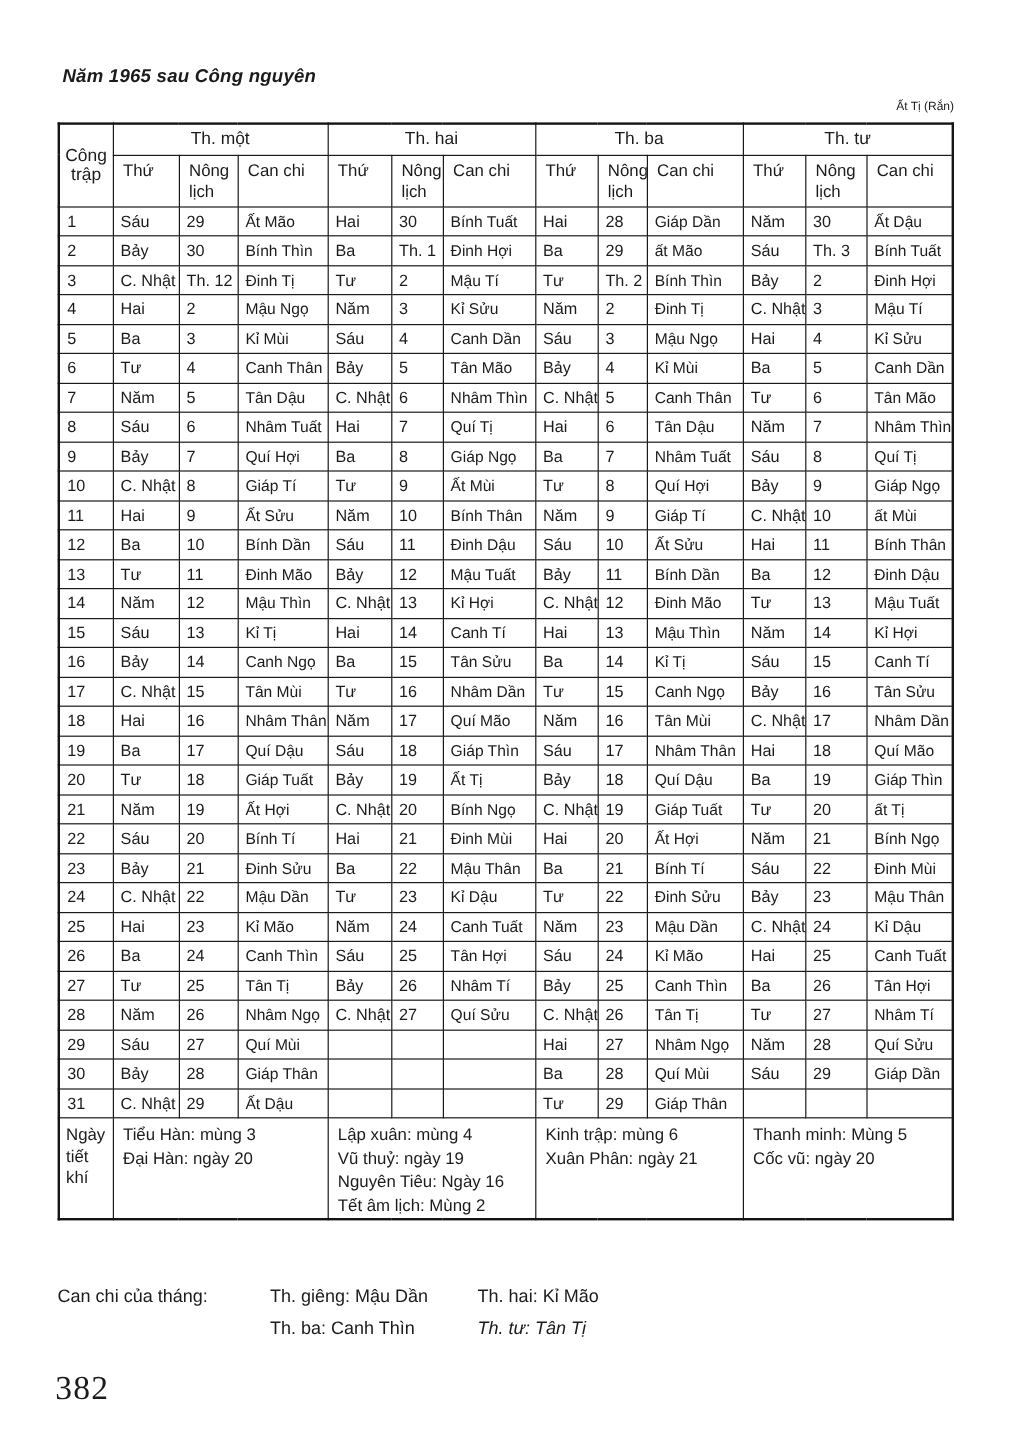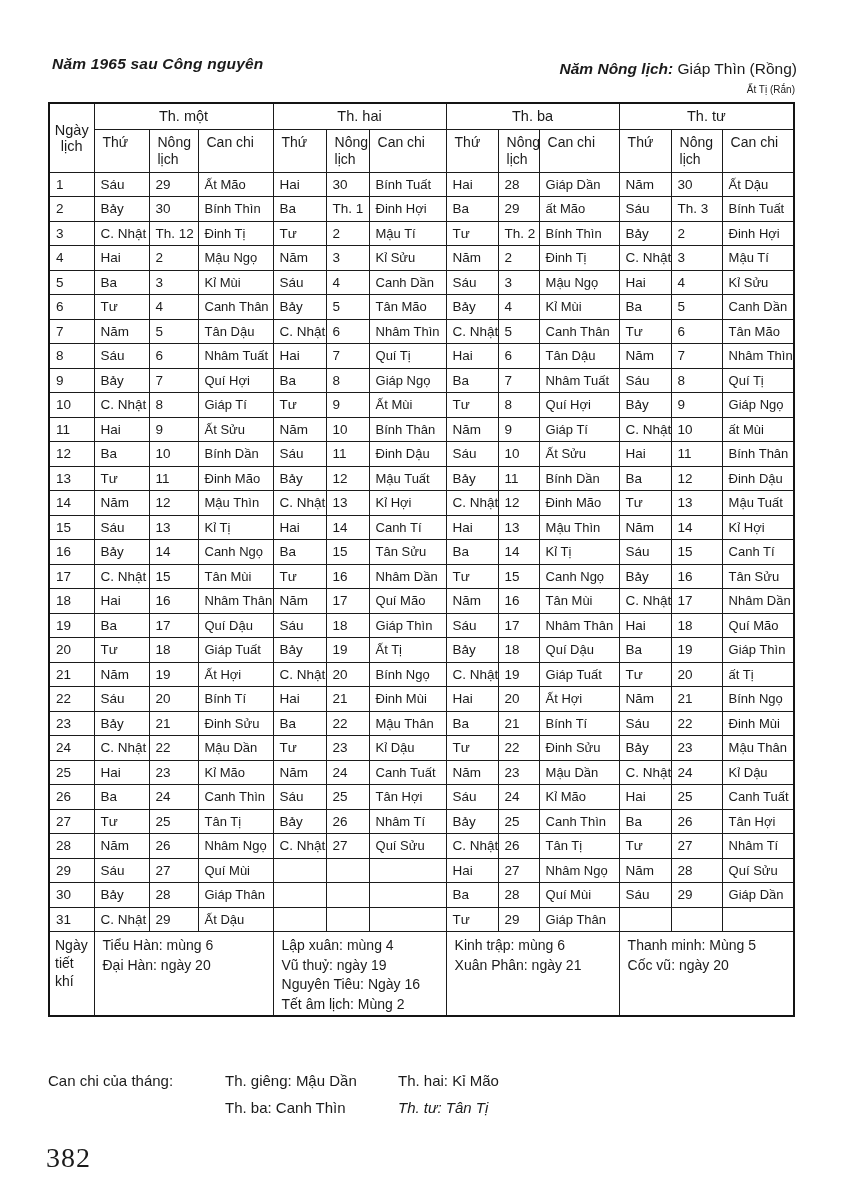--- a/index.html
+++ b/index.html
@@ -79,45 +79,41 @@
     font-size:28px; letter-spacing:1px;
   }
 </style>
 </head>
 <body>
 
 <div class="page">
 
   <div class="hdr-left">Năm 1965 sau Công nguyên</div>
 
-  <div class="hdr-right">
-    <span class="lbl">Năm Nông lịch:</span>
-    <span>Giáp Thìn (Rồng)</span>
-  </div>
   <div class="hdr-right2">Ất Tị (Rắn)</div>
 
   <table class="cal">
     <colgroup>
       <col style="width:45px">
       <col style="width:55px">
         <col style="width:49px">
         <col style="width:75px">
       <col style="width:53px">
         <col style="width:43px">
         <col style="width:77px">
       <col style="width:52px">
         <col style="width:41px">
         <col style="width:80px">
       <col style="width:52px">
         <col style="width:51px">
         <col style="width:72px">
     </colgroup>
     <thead>
       <tr class="months">
-        <th class="corner" rowspan="2">Ngày lịch</th>
+        <th class="corner" rowspan="2">Công trập</th>
         <th colspan="3">Th. một</th>
         <th colspan="3">Th. hai</th>
         <th colspan="3">Th. ba</th>
         <th colspan="3">Th. tư</th>
       </tr>
       <tr class="subs">
         <th>Thứ</th>
         <th>Nông lịch</th>
         <th>Can chi</th>
         <th>Thứ</th>
@@ -595,21 +591,21 @@
           <td class="canchi">Giáp Thân</td>
           <td></td>
           <td></td>
           <td class="canchi"></td>
         </tr>
       </tbody>
     <tfoot>
       <tr class="footer">
         <td class="flabel">Ngày tiết khí</td>
         <td colspan="3">
-            <div>Tiểu Hàn: mùng 6</div>
+            <div>Tiểu Hàn: mùng 3</div>
             <div>Đại Hàn: ngày 20</div>
           </td>
         <td colspan="3">
             <div>Lập xuân: mùng 4</div>
             <div>Vũ thuỷ: ngày 19</div>
             <div>Nguyên Tiêu: Ngày 16</div>
             <div>Tết âm lịch: Mùng 2</div>
           </td>
         <td colspan="3">
             <div>Kinh trập: mùng 6</div>

